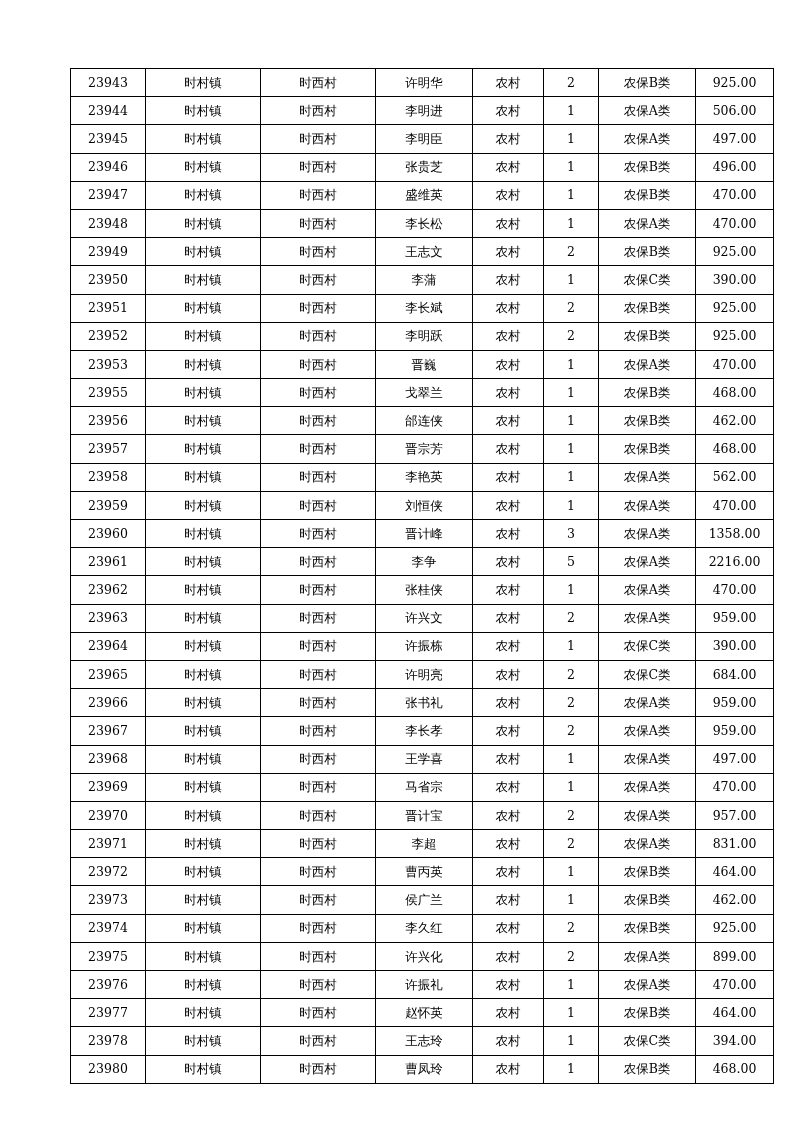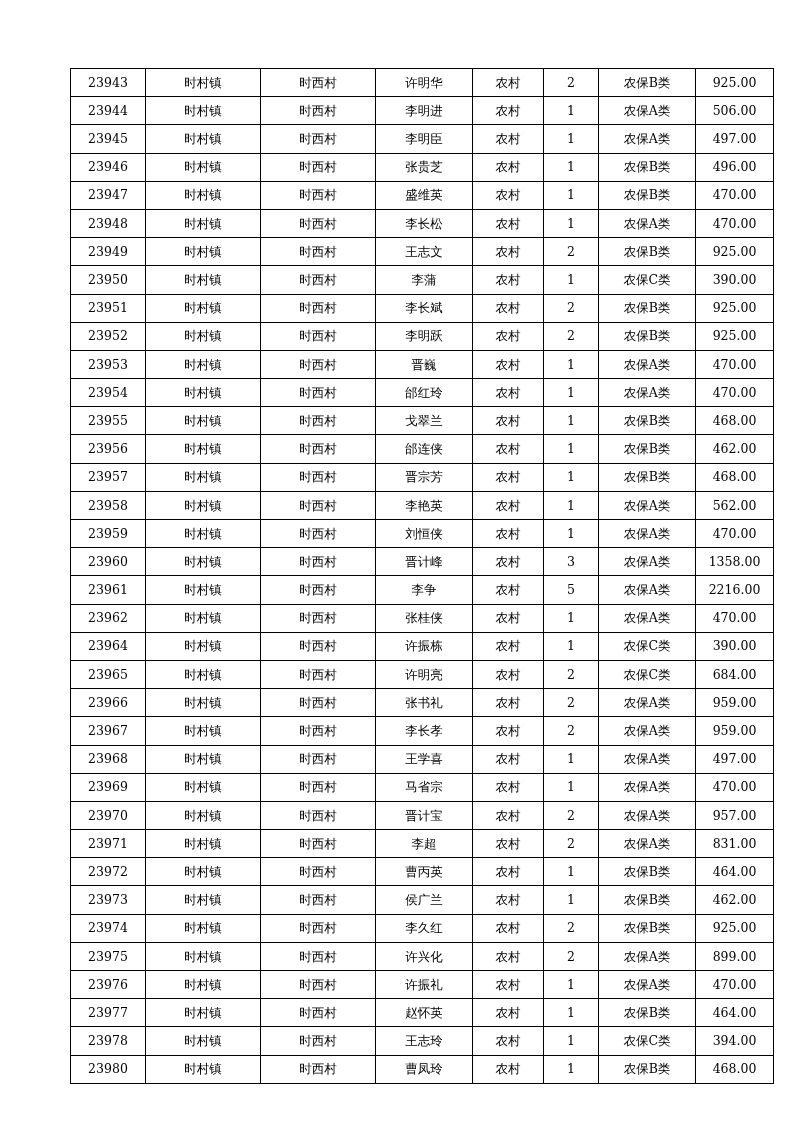--- a/index.html
+++ b/index.html
@@ -157,30 +157,20 @@
           <td class="c-id">23953</td>
           <td class="c-town">时村镇</td>
           <td class="c-village">时西村</td>
           <td class="c-name">晋巍</td>
           <td class="c-type">农村</td>
           <td class="c-count">1</td>
           <td class="c-cat">农保A类</td>
           <td class="c-amount">470.00</td>
         </tr>
         <tr>
-          <td class="c-id">23954</td>
-          <td class="c-town">时村镇</td>
-          <td class="c-village">时西村</td>
-          <td class="c-name">邰红玲</td>
-          <td class="c-type">农村</td>
-          <td class="c-count">1</td>
-          <td class="c-cat">农保A类</td>
-          <td class="c-amount">470.00</td>
-        </tr>
-        <tr>
           <td class="c-id">23955</td>
           <td class="c-town">时村镇</td>
           <td class="c-village">时西村</td>
           <td class="c-name">戈翠兰</td>
           <td class="c-type">农村</td>
           <td class="c-count">1</td>
           <td class="c-cat">农保B类</td>
           <td class="c-amount">468.00</td>
         </tr>
         <tr>
@@ -245,20 +235,30 @@
         </tr>
         <tr>
           <td class="c-id">23962</td>
           <td class="c-town">时村镇</td>
           <td class="c-village">时西村</td>
           <td class="c-name">张桂侠</td>
           <td class="c-type">农村</td>
           <td class="c-count">1</td>
           <td class="c-cat">农保A类</td>
           <td class="c-amount">470.00</td>
+        </tr>
+        <tr>
+          <td class="c-id">23963</td>
+          <td class="c-town">时村镇</td>
+          <td class="c-village">时西村</td>
+          <td class="c-name">许兴文</td>
+          <td class="c-type">农村</td>
+          <td class="c-count">2</td>
+          <td class="c-cat">农保A类</td>
+          <td class="c-amount">959.00</td>
         </tr>
         <tr>
           <td class="c-id">23964</td>
           <td class="c-town">时村镇</td>
           <td class="c-village">时西村</td>
           <td class="c-name">许振栋</td>
           <td class="c-type">农村</td>
           <td class="c-count">1</td>
           <td class="c-cat">农保C类</td>
           <td class="c-amount">390.00</td>

